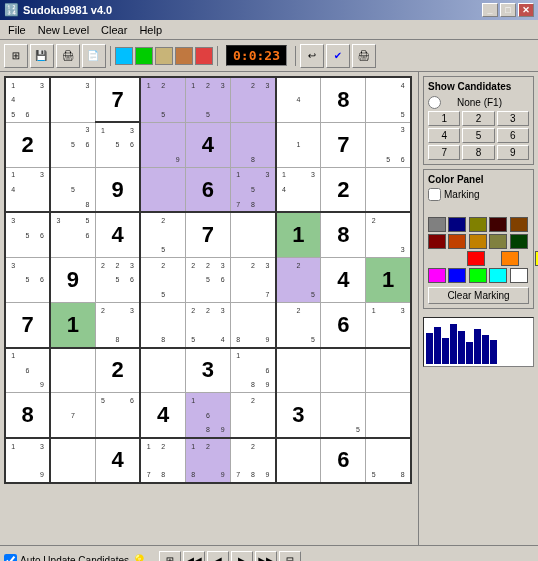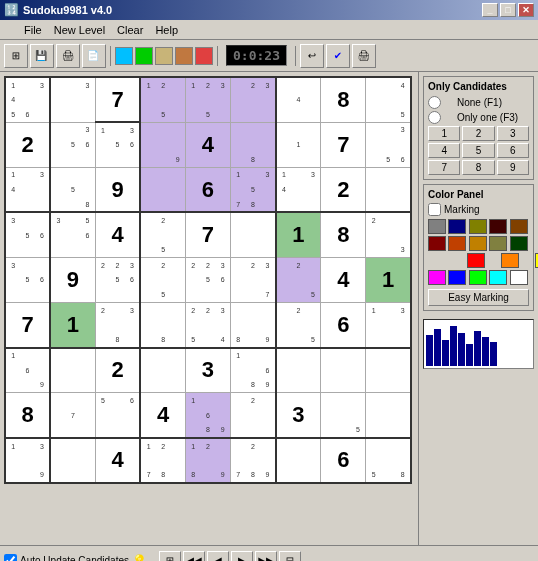--- a/index.html
+++ b/index.html
@@ -6,28 +6,28 @@
     body { font-family: 'MS Sans Serif', Arial, sans-serif; font-size: 11px; background: #d4d0c8; width: 538px; height: 561px; overflow: hidden; }
     
     
     .title-bar { background: linear-gradient(to right, #0a246a, #a6b5d7); color: white; height: 20px; display: flex; align-items: center; justify-content: space-between; padding: 0 4px; font-size: 11px; font-weight: bold; }
     .title-bar-left { display: flex; align-items: center; gap: 4px; }
     .title-bar-buttons { display: flex; gap: 2px; }
     .tb-btn { width: 16px; height: 14px; background: #d4d0c8; border: 1px solid; border-color: #fff #808080 #808080 #fff; font-size: 9px; display: flex; align-items: center; justify-content: center; cursor: pointer; }
     .tb-btn.close { background: #c0504d; color: white; }
     
     
-    .menu-bar { background: #d4d0c8; border-bottom: 1px solid #808080; height: 20px; display: flex; align-items: center; padding: 0 18px; }
+    .menu-bar { background: #d4d0c8; border-bottom: 1px solid #808080; height: 20px; display: flex; align-items: center; padding: 0 2px; }
     .menu-item { padding: 2px 6px; font-size: 11px; cursor: pointer; }
     
     
     .toolbar { background: #d4d0c8; border-bottom: 1px solid #808080; height: 32px; display: flex; align-items: center; padding: 2px 4px; gap: 2px; }
     .tool-btn { width: 24px; height: 24px; background: #d4d0c8; border: 1px solid; border-color: #fff #808080 #808080 #fff; display: flex; align-items: center; justify-content: center; cursor: pointer; font-size: 10px; }
     .color-btn { width: 18px; height: 18px; border: 1px solid #808080; cursor: pointer; }
-    .timer-box { background: black; color: #737373; font-family: monospace; font-size: 13px; font-weight: bold; padding: 2px 6px; border: 1px inset #808080; margin: 0 4px; }
+    .timer-box { background: black; color: #f97316; font-family: monospace; font-size: 13px; font-weight: bold; padding: 2px 6px; border: 1px inset #808080; margin: 0 4px; }
     .level-text { font-size: 12px; font-weight: bold; margin-left: 8px; }
     .toolbar-sep { width: 1px; height: 20px; background: #808080; margin: 0 2px; }
     
     
     .main-area { display: flex; flex-direction: row; height: calc(561px - 88px); }
     
     
     .grid-area { flex: 1; padding: 4px; background: #d4d0c8; }
     .sudoku-grid { border: 2px solid #333; border-collapse: collapse; width: 408px; height: 408px; }
     .sudoku-grid td { border: 1px solid #aaa; width: 44px; height: 44px; position: relative; vertical-align: middle; text-align: center; font-size: 11px; background: white; }
@@ -41,21 +41,21 @@
     
     
     .right-panel { width: 120px; background: #d4d0c8; padding: 4px; border-left: 1px solid #808080; display: flex; flex-direction: column; gap: 4px; }
     .panel-group { border: 1px solid #808080; background: #d4d0c8; padding: 4px; }
     .panel-title { font-size: 10px; font-weight: bold; margin-bottom: 4px; }
     .radio-row { display: flex; align-items: center; gap: 16px; font-size: 10px; margin-bottom: 2px; }
     .radio-row input { margin: 0; }
     .num-grid { display: grid; grid-template-columns: repeat(3, 1fr); gap: 2px; margin-top: 2px; }
     .num-btn { background: #d4d0c8; border: 1px solid; border-color: #fff #808080 #808080 #fff; font-size: 10px; text-align: center; padding: 1px; cursor: pointer; }
     .color-panel-title { font-size: 10px; font-weight: bold; margin-bottom: 3px; }
-    .marking-row { display: flex; align-items: center; gap: 3px; font-size: 10px; margin-bottom: 3px; }
+    .marking-row { display: flex; align-items: center; gap: 3px; font-size: 10px; margin-bottom: 16px; }
     .cp-color { width: 18px; height: 15px; border: 1px solid #555; cursor: pointer; }
     .clear-btn { background: #d4d0c8; border: 1px solid; border-color: #fff #808080 #808080 #fff; font-size: 10px; padding: 2px 4px; cursor: pointer; width: 100%; margin-top: 2px; }
     
     
     .status-bar { height: 30px; background: #d4d0c8; border-top: 1px solid #808080; display: flex; align-items: center; padding: 2px 4px; gap: 4px; }
     .auto-check { display: flex; align-items: center; gap: 3px; font-size: 10px; }
     .status-btns { display: flex; gap: 2px; margin-left: 8px; }
     .status-btn { width: 22px; height: 20px; background: #d4d0c8; border: 1px solid; border-color: #fff #808080 #808080 #fff; display: flex; align-items: center; justify-content: center; cursor: pointer; font-size: 10px; }
     
     .fg-label { font-size: 8px; font-weight: bold; color: #333; display: flex; align-items: center; justify-content: center; }
@@ -886,28 +886,24 @@
               </div>
           </td>
         </tr>
       </tbody>
     </table>
   </div>
 
   <div class="right-panel">
 
     <div class="panel-group">
-      <div class="panel-title">Only Candidates</div>
+      <div class="panel-title">Show Candidates</div>
       <div class="radio-row">
         <input type="radio" name="candidates" style="">
         <label>None (F1)</label>
-      </div>
-      <div class="radio-row">
-        <input type="radio" name="candidates" style="">
-        <label>Only one (F3)</label>
       </div>
       <div class="num-grid">
         <div class="num-btn">1</div>
         <div class="num-btn">2</div>
         <div class="num-btn">3</div>
         <div class="num-btn">4</div>
         <div class="num-btn">5</div>
         <div class="num-btn">6</div>
         <div class="num-btn">7</div>
         <div class="num-btn">8</div>
@@ -945,21 +941,21 @@
             <span class="fg-label">FG</span>
           </div>
       </div>
       <div style="display:grid;grid-template-columns:repeat(5,1fr);gap:1px;margin-bottom:2px;">
         <div class="cp-color" style="background:#ff00ff;"></div>
         <div class="cp-color" style="background:#0000ff;"></div>
         <div class="cp-color" style="background:#00ff00;"></div>
         <div class="cp-color" style="background:#00ffff;"></div>
         <div class="cp-color" style="background:#ffffff;"></div>
       </div>
-      <button class="clear-btn">Easy Marking</button>
+      <button class="clear-btn">Clear Marking</button>
     </div>
 
     <div style="margin-top:4px;border:1px inset #808080;background:#fff;height:50px;display:flex;flex-direction:column;justify-content:flex-end;">
       <div style="display:flex;align-items:flex-end;gap:1px;padding:2px;height:100%;">
         <div style="width:7px;height:70%;background:#00008b;"></div>
         <div style="width:7px;height:85%;background:#00008b;"></div>
         <div style="width:7px;height:60%;background:#00008b;"></div>
         <div style="width:7px;height:90%;background:#00008b;"></div>
         <div style="width:7px;height:75%;background:#00008b;"></div>
         <div style="width:7px;height:50%;background:#00008b;"></div>

